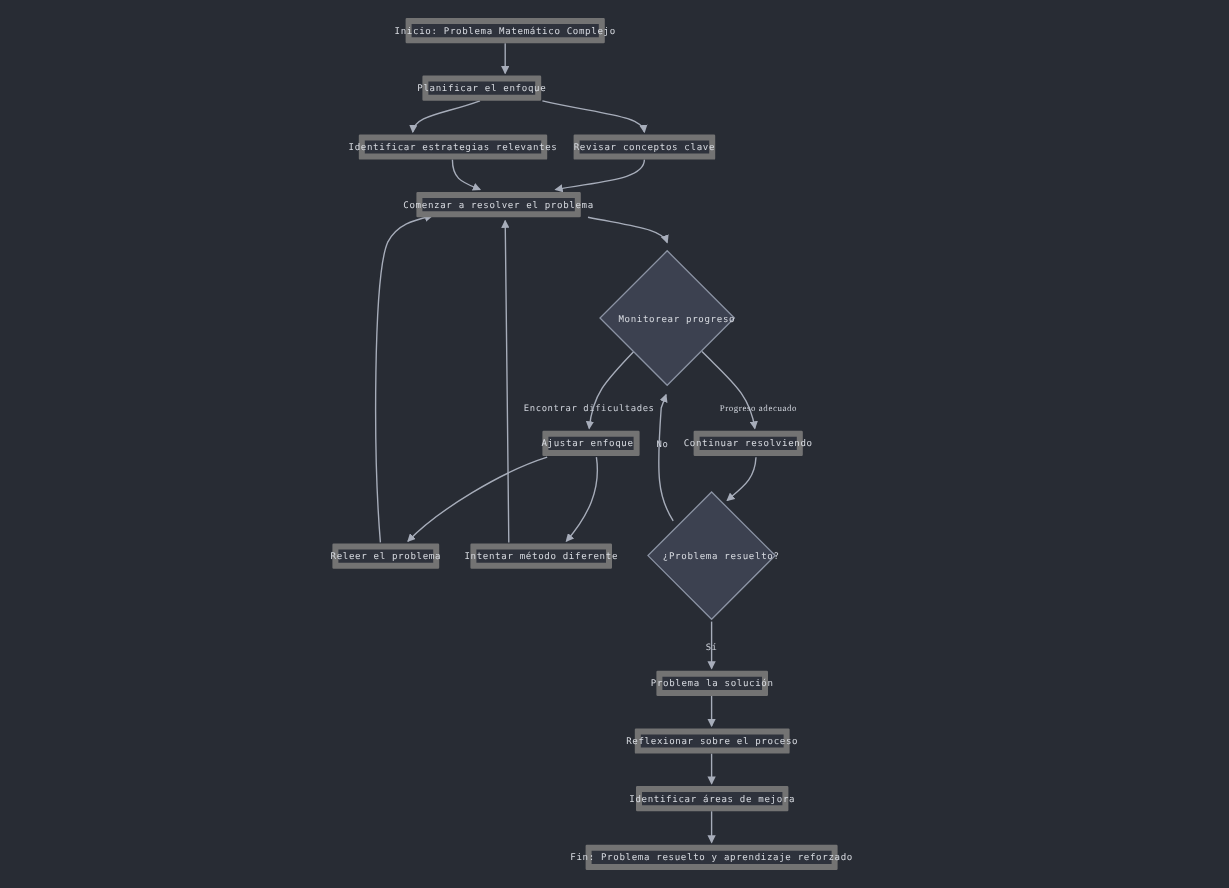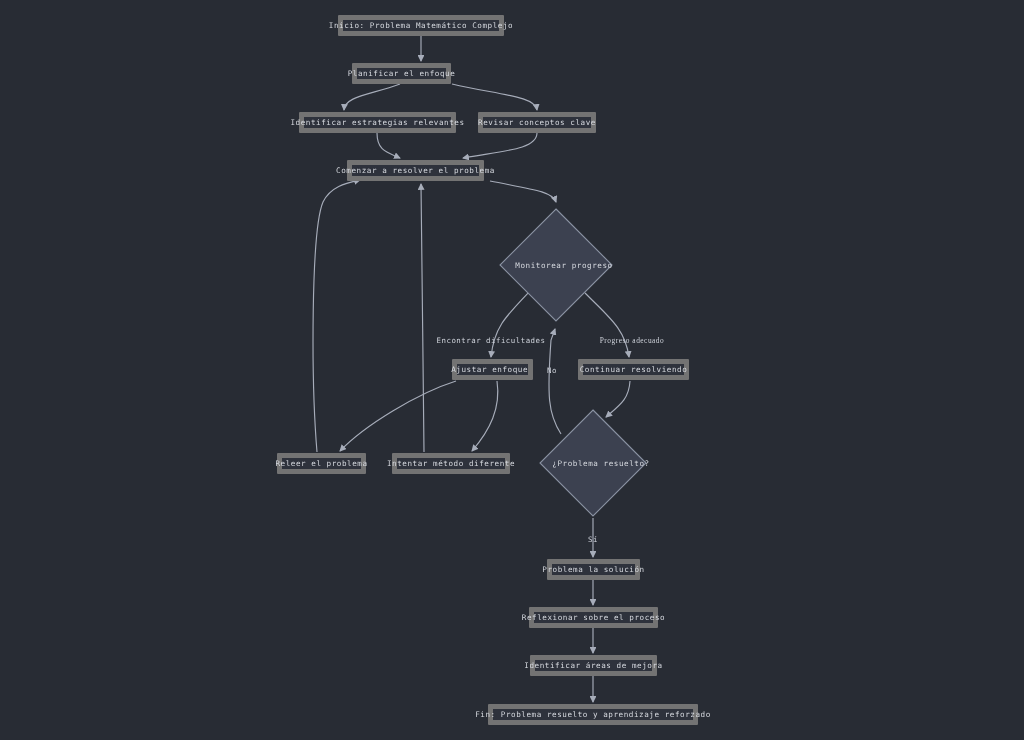--- a/index.html
+++ b/index.html
@@ -142,21 +142,21 @@
     <svg class="diamond-shape" viewBox="0 0 114 114">
       <polygon points="57,1 113,57 57,113 1,57" fill="#3c4150" stroke="#8b93a3" stroke-width="1.1"></polygon>
     </svg>
     <span class="diamond-label">Monitorear progreso</span>
   </div>
 
   <div class="node box" style="left:452px; top:359px; width:81px;justify-content:flex-end;">
     <span>Ajustar enfoque</span>
   </div>
 
-  <div class="node box" style="left:578px; top:359px; width:111px;">
+  <div class="node box" style="left:578px; top:359px; width:91px;">
     <span>Continuar resolviendo</span>
   </div>
 
   <div class="node box" style="left:277px; top:453px; width:89px;">
     <span>Releer el problema</span>
   </div>
 
   <div class="node box" style="left:392px; top:453px; width:118px;">
     <span>Intentar método diferente</span>
   </div>

